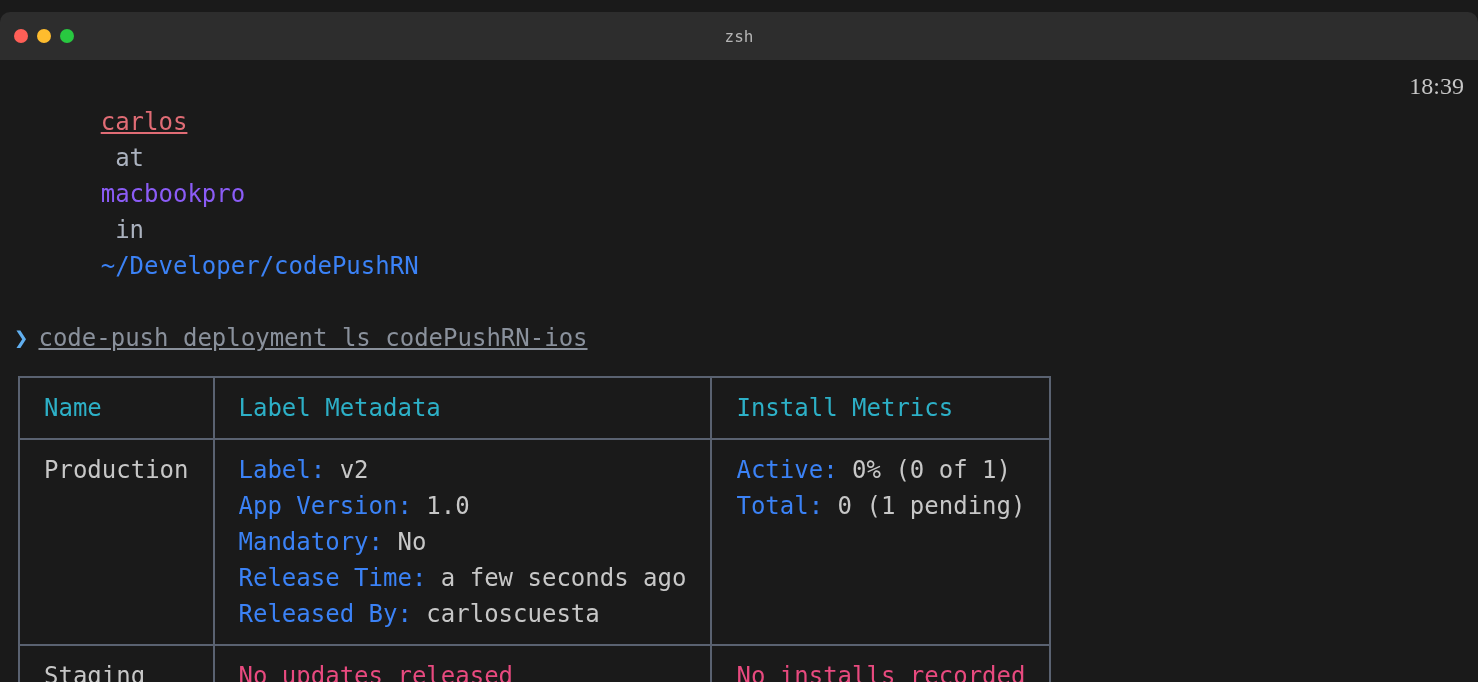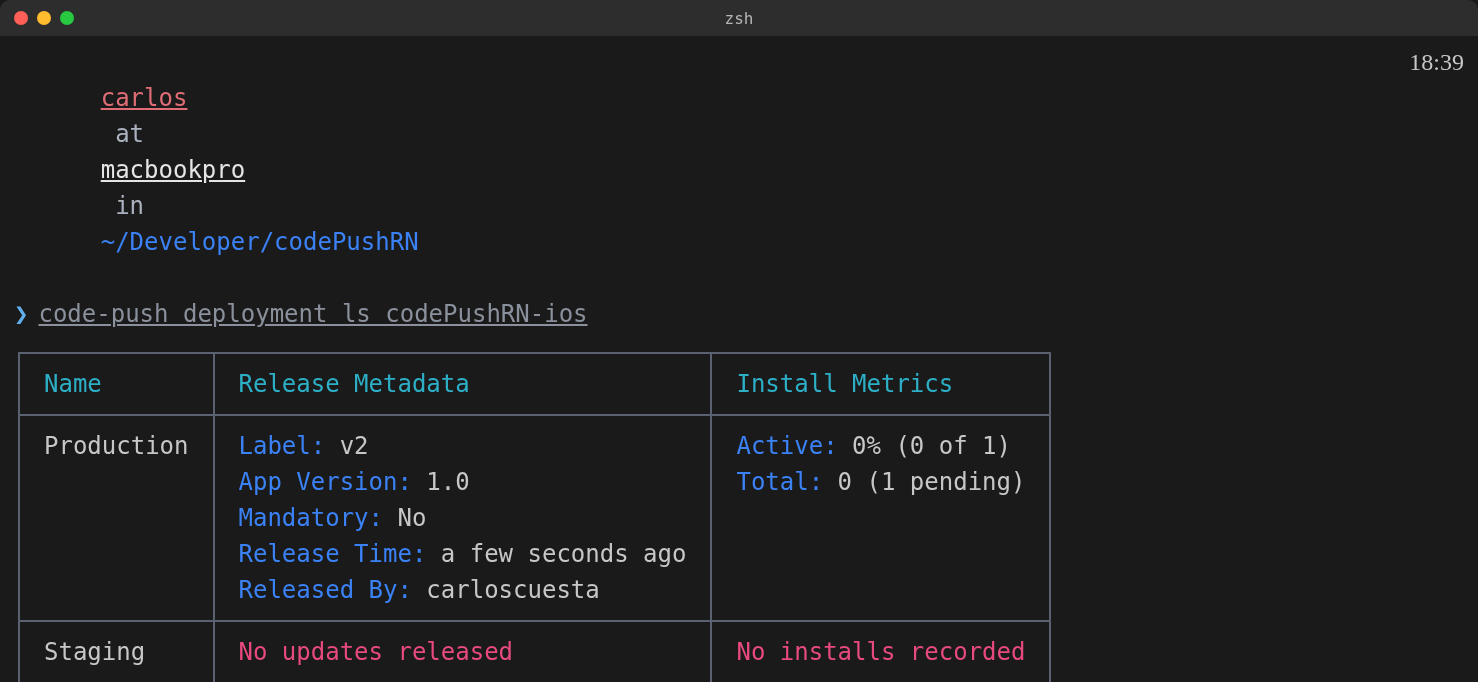--- a/index.html
+++ b/index.html
@@ -11,26 +11,27 @@
       font-family: 'Menlo', 'Monaco', 'Consolas', monospace;
       background: #1a1a1a;
       color: #c7c7c7;
       font-size: 24px;
       width: 1478px;
       height: 682px;
       overflow: hidden;
     }
     .titlebar {
       background: #2d2d2d;
-      height: 36px;
+      height: 48px;
       display: flex;
       align-items: center;
       padding: 0 14px;
       position: relative;
       border-radius: 10px 10px 0 0;
+      margin-top: 12px;
     }
     .traffic-lights {
       display: flex;
       gap: 9px;
       align-items: center;
     }
     .traffic-light {
       width: 14px;
       height: 14px;
       border-radius: 50%;
@@ -51,21 +52,21 @@
     }
     .prompt-line {
       display: flex;
       justify-content: space-between;
       align-items: baseline;
     }
     .prompt-left { white-space: pre; }
     .clock { color: #c7c7c7; font-family: Liberation Serif, serif; }
     .red { color: #e06c75; text-decoration: underline; }
     .gray { color: #abb2bf; }
-    .blue { color: #e5e5e5; text-decoration: underline; }
+    .blue { color: #8b5cf6; }
     .yellow { color: #3b82f6; }
     .magenta { color: #e84a7f; }
     .cmd-line {
       white-space: pre;
       display: flex;
     }
     .prompt-arrow {
       color: #61afef;
       margin-right: 10px;
     }
@@ -115,21 +116,21 @@
 
   <div class="cmd-line">
     <span class="prompt-arrow">❯</span>
     <span class="cmd-text">code-push deployment ls codePushRN-ios</span>
   </div>
 
   <table class="table">
     <thead>
       <tr>
         <th>Name</th>
-        <th>Release Metadata</th>
+        <th>Label Metadata</th>
         <th>Install Metrics</th>
       </tr>
     </thead>
     <tbody>
       <tr>
         <td>Production</td>
         <td>
           <div class="kv-line"><span class="kv-key">Label:</span><span class="kv-val"> v2</span></div>
           <div class="kv-line"><span class="kv-key">App Version:</span><span class="kv-val"> 1.0</span></div>
           <div class="kv-line"><span class="kv-key">Mandatory:</span><span class="kv-val"> No</span></div>

